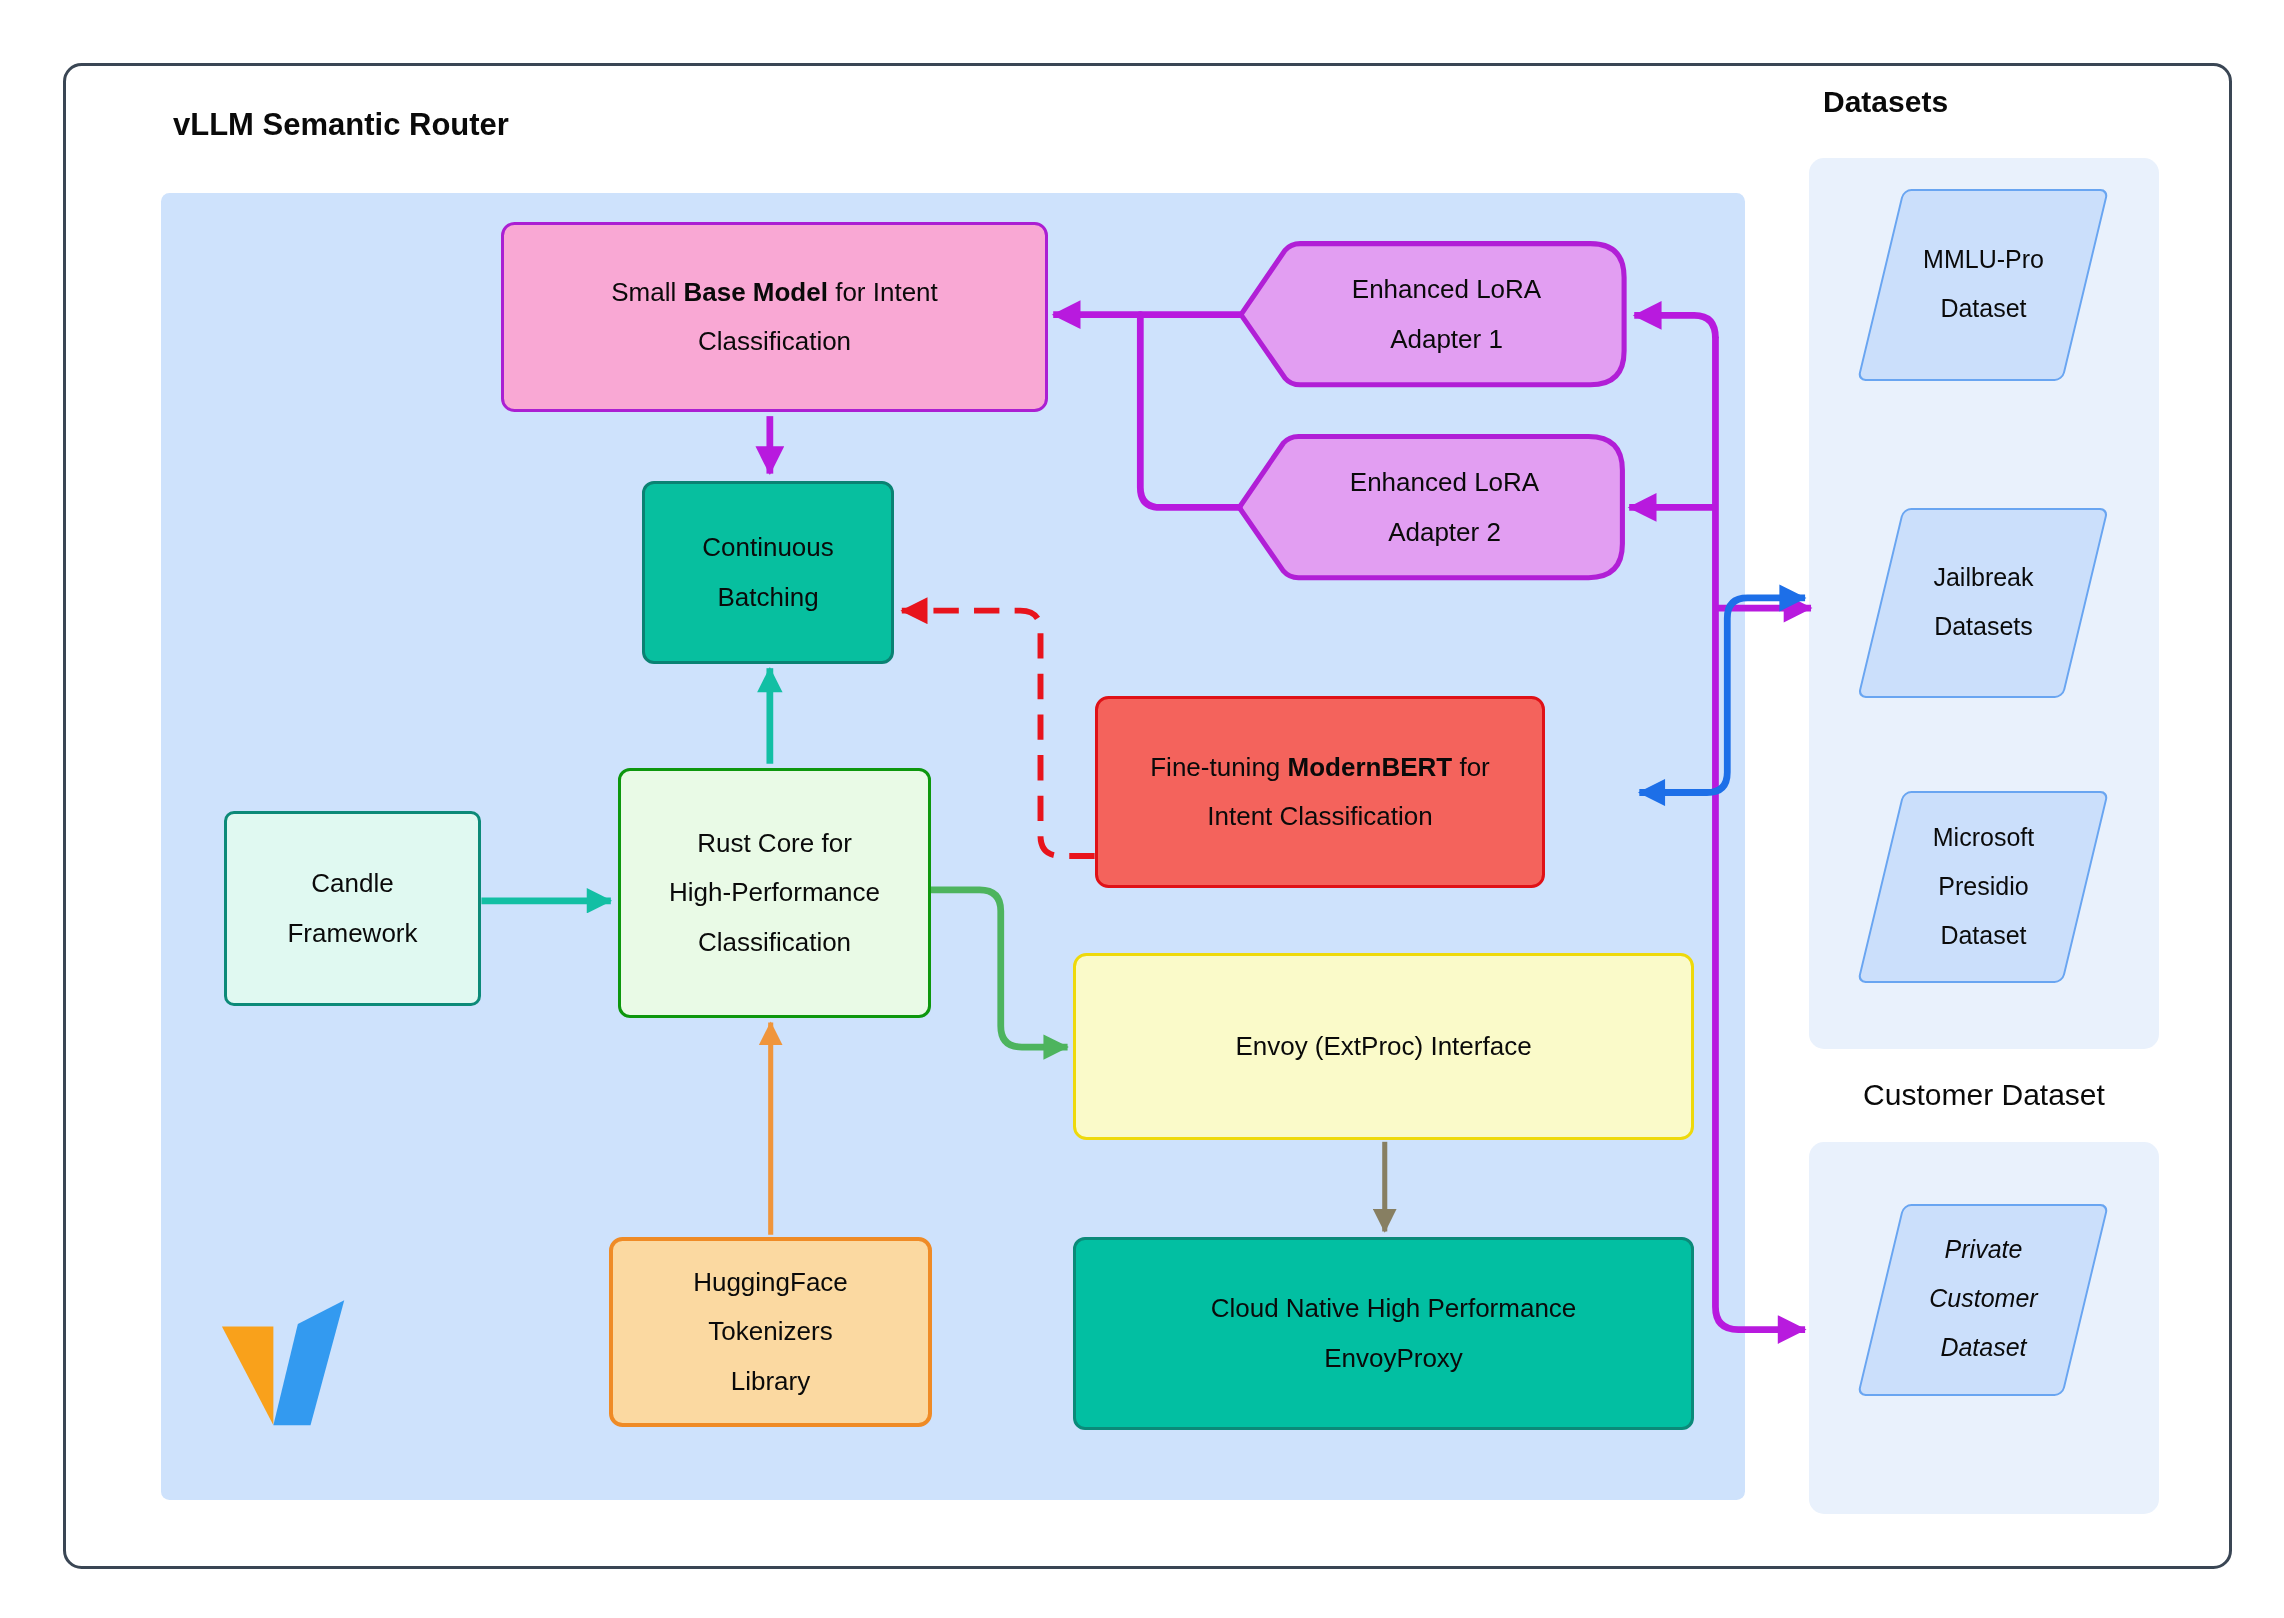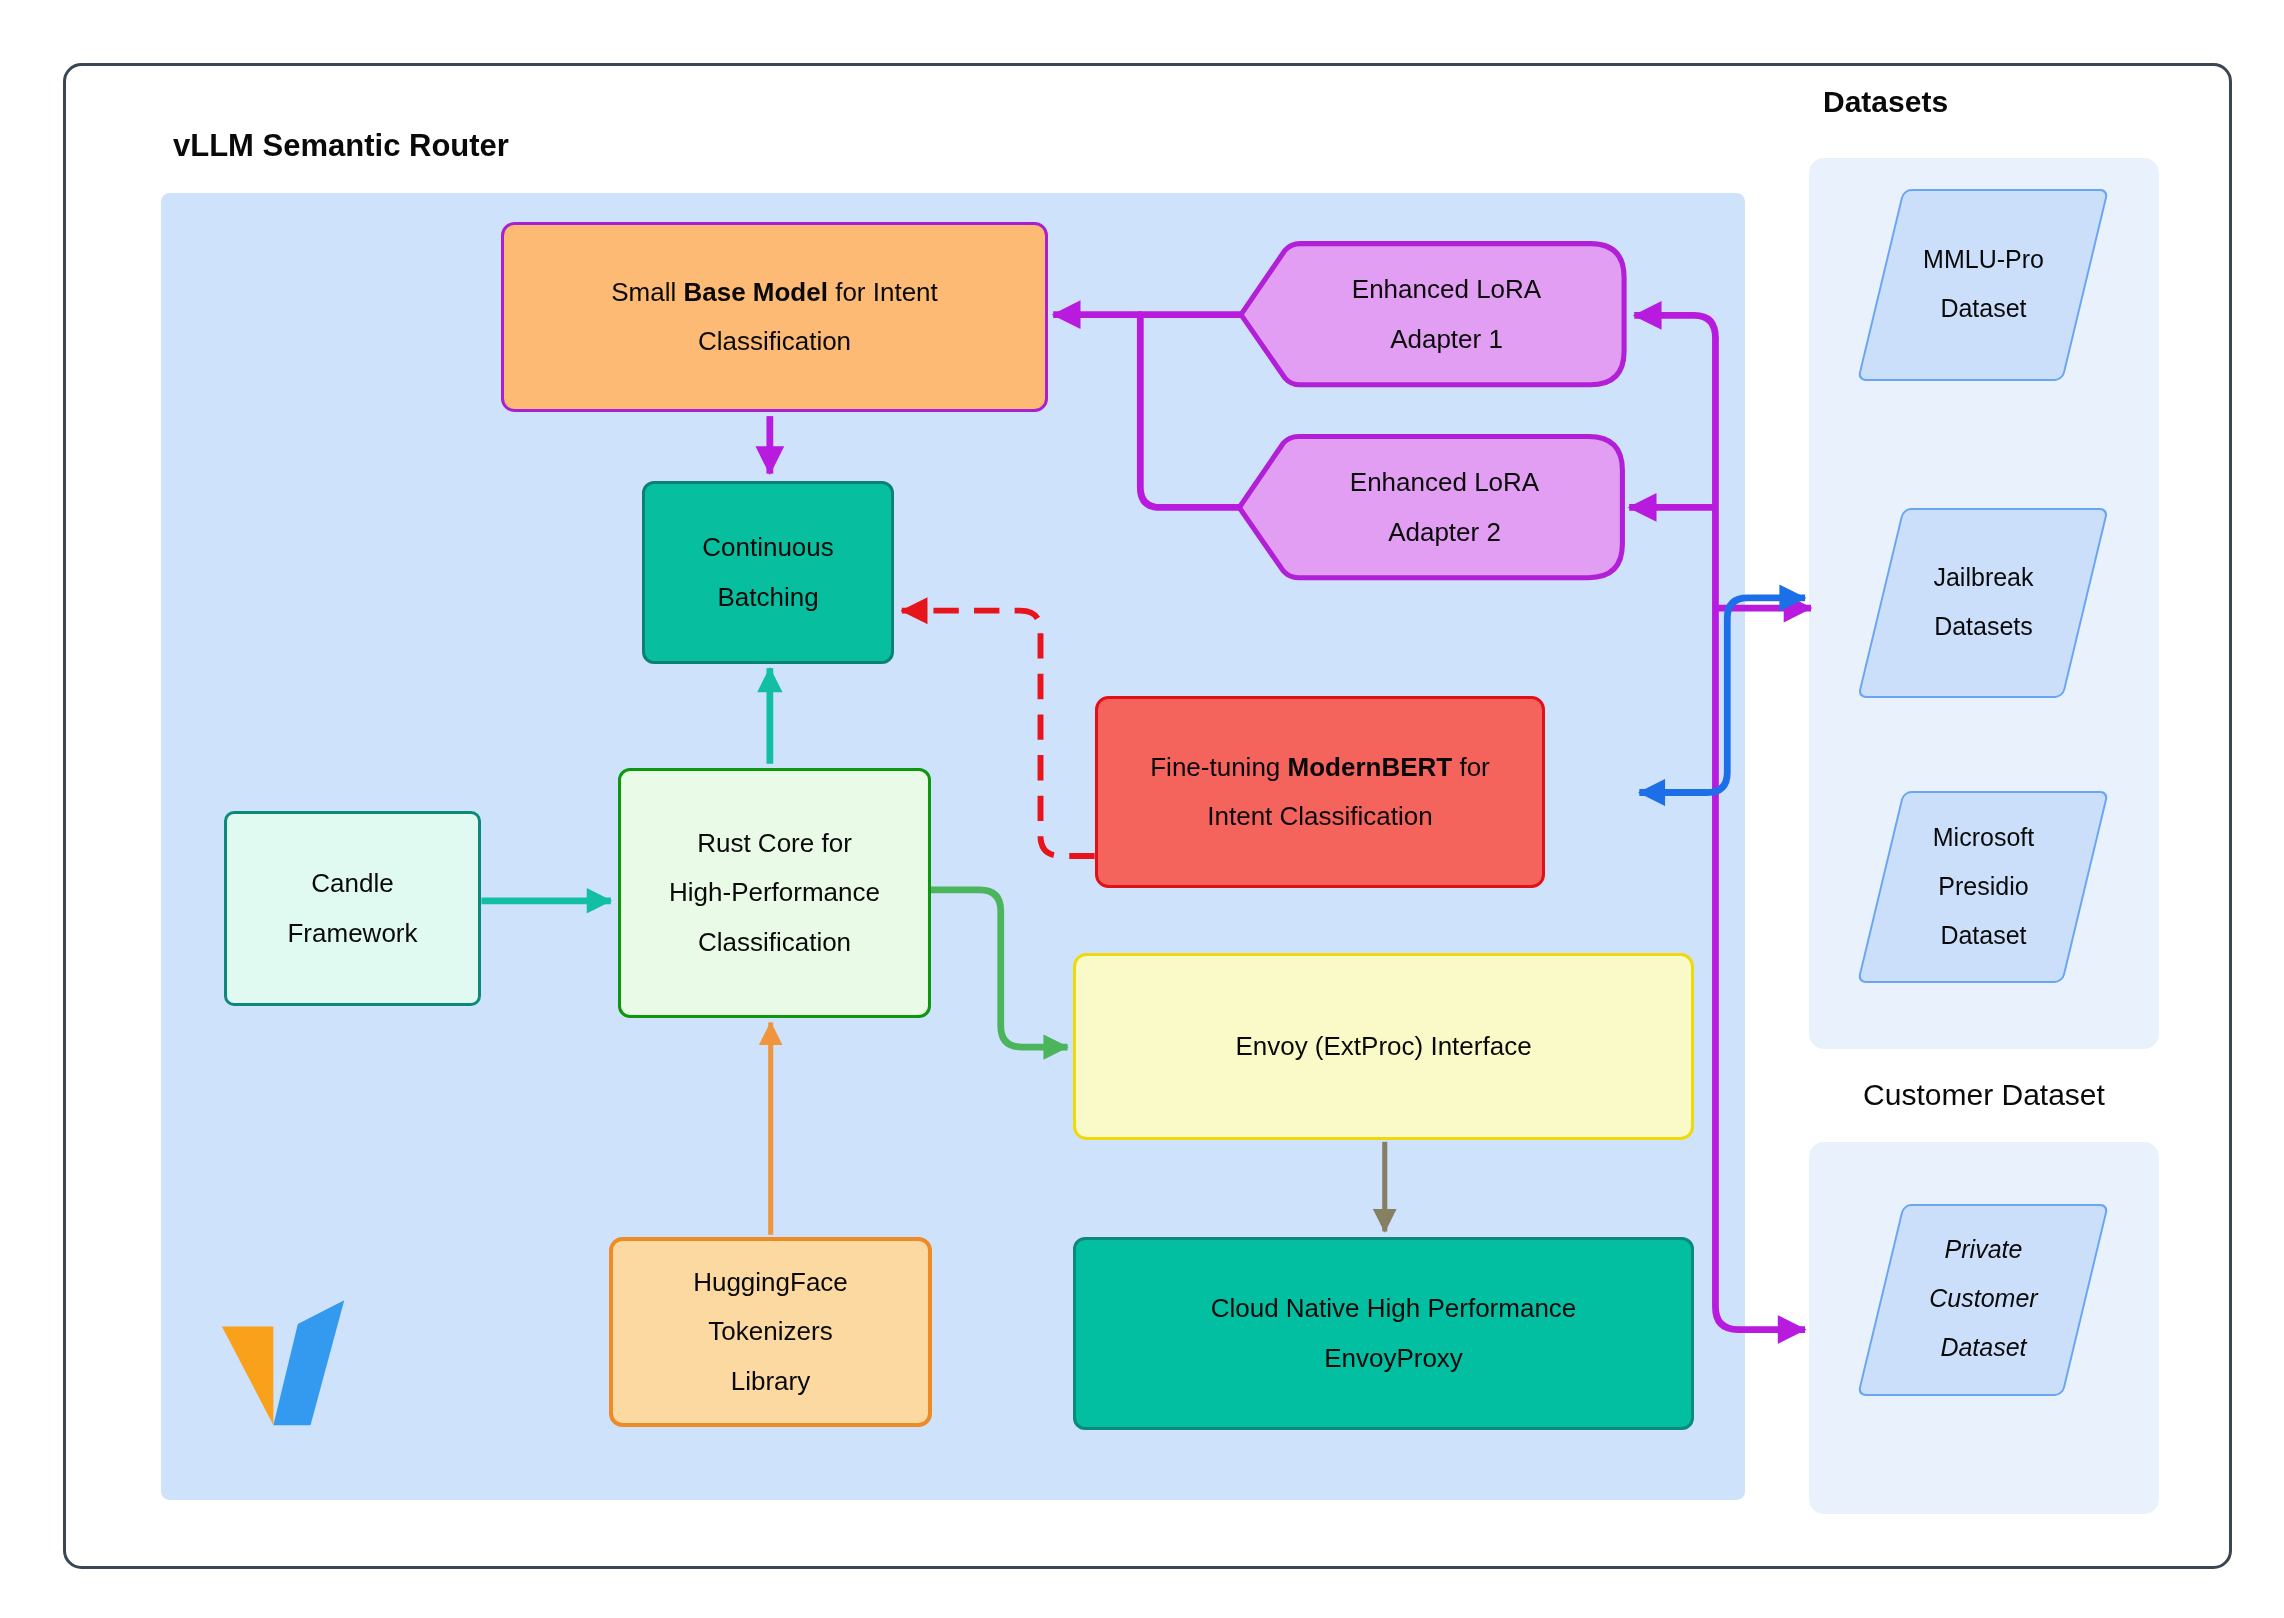--- a/index.html
+++ b/index.html
@@ -1,33 +1,33 @@
 <!DOCTYPE html>
 <html style="font-size:13.5px"><head>
 <meta charset="utf-8">
 <style>
   html,body{margin:0;padding:0;background:#ffffff;}
   .stage{position:relative;width:2284px;height:1618px;background:#ffffff;
          font-family:"Liberation Sans",sans-serif;color:#0a0a0a;overflow:hidden;}
   .card{position:absolute;left:63px;top:63px;width:2163px;height:1500px;
         background:#ffffff;border:3.4px solid #3a4654;border-radius:18.6px;}
-  .page-title{position:absolute;left:173px;top:128px;font-size:31px;font-weight:bold;}
+  .page-title{position:absolute;left:173px;top:107px;font-size:31px;font-weight:bold;}
   .main-panel{position:absolute;left:161px;top:193px;width:1584px;height:1307px;
               background:#cee2fc;border-radius:8.5px;z-index:1;}
   .sub-panel{position:absolute;background:#e9f1fc;border-radius:15px;z-index:1;}
   .ds-panel{left:1809px;top:158px;width:350px;height:891px;}
   .cust-panel{left:1809px;top:1142px;width:350px;height:372px;}
   .side-heading{position:absolute;font-size:30px;font-weight:bold;z-index:2;}
   .h-datasets{left:1823px;top:85px;}
   .h-customer{left:1809px;top:1078px;width:350px;text-align:center;font-weight:500;}
   svg.connectors{position:absolute;left:0;top:0;width:2284px;height:1618px;z-index:5;}
   .node{position:absolute;display:flex;flex-direction:column;justify-content:center;
         align-items:center;text-align:center;font-size:26px;line-height:1.9;
         z-index:10;box-sizing:border-box;}
-  .n-base{left:501px;top:222px;width:547px;height:190px;background:#fdba74;
+  .n-base{left:501px;top:222px;width:547px;height:190px;background:#f9a8d4;
           border:3.4px solid #ab1fd2;border-radius:13.5px;}
   .n-cb{left:642px;top:481px;width:252px;height:183px;background:#07bf9f;
         border:3.4px solid #0a8273;border-radius:12px;}
   .n-rust{left:618px;top:768px;width:313px;height:250px;background:#e9fae6;
           border:3.4px solid #0d970d;border-radius:12px;}
   .n-candle{left:224px;top:811px;width:257px;height:195px;background:#e0f9f1;
             border:3.4px solid #0c8a78;border-radius:10px;}
   .n-hf{left:609px;top:1237px;width:323px;height:190px;background:#fbd9a1;
         border:4.2px solid #ef8b26;border-radius:13.5px;align-items:center;}
   .n-red{left:1095px;top:696px;width:450px;height:192px;background:#f4635c;

